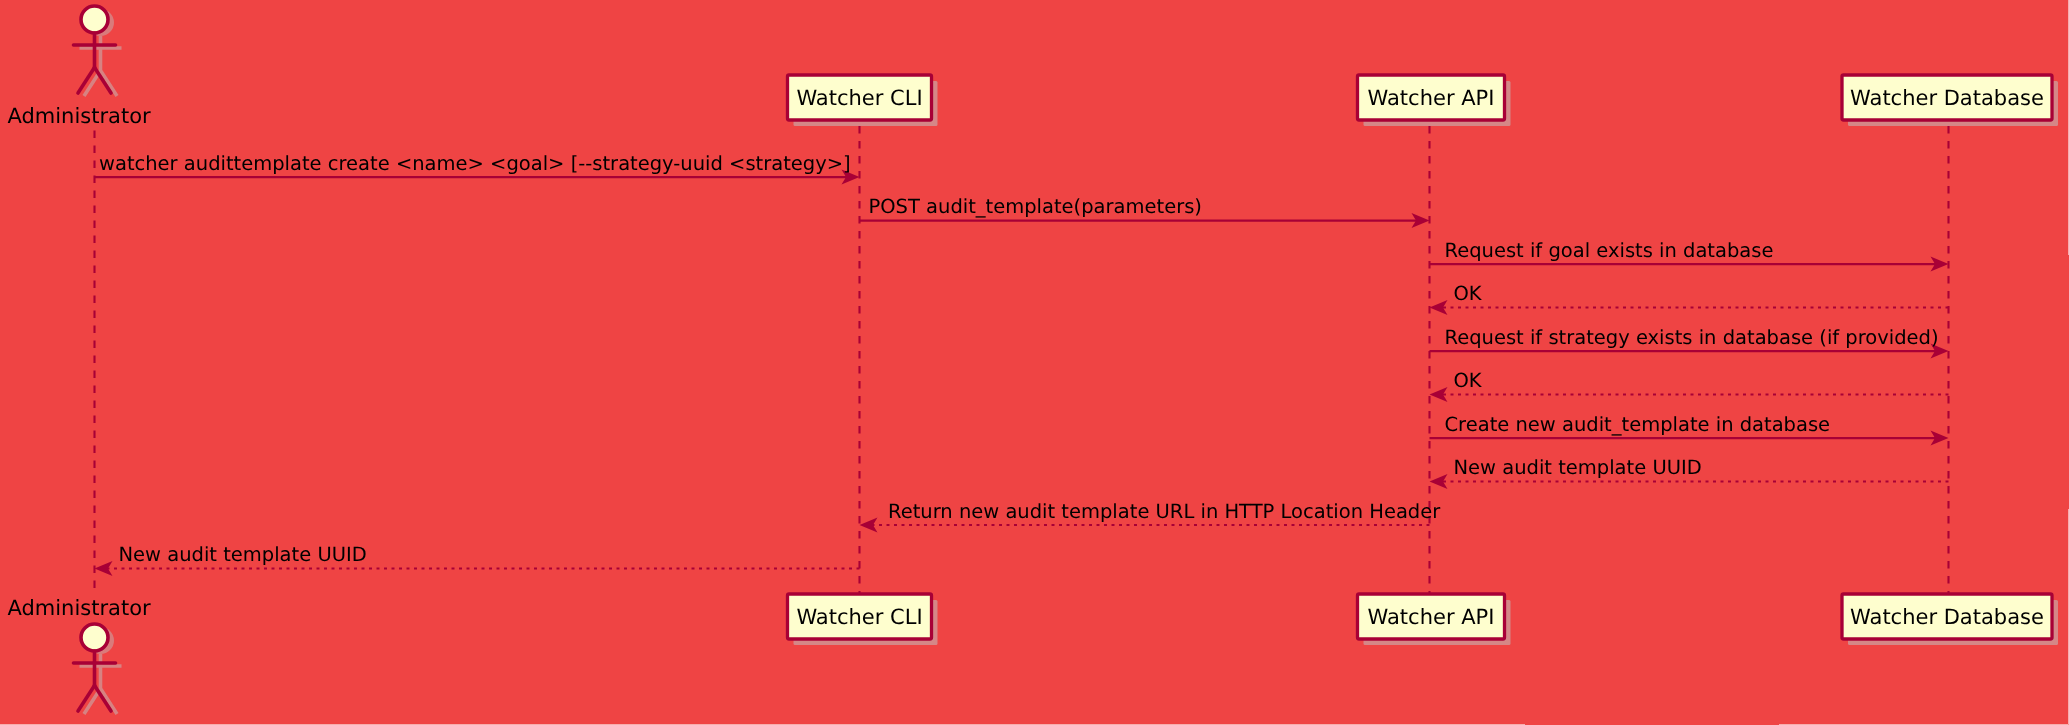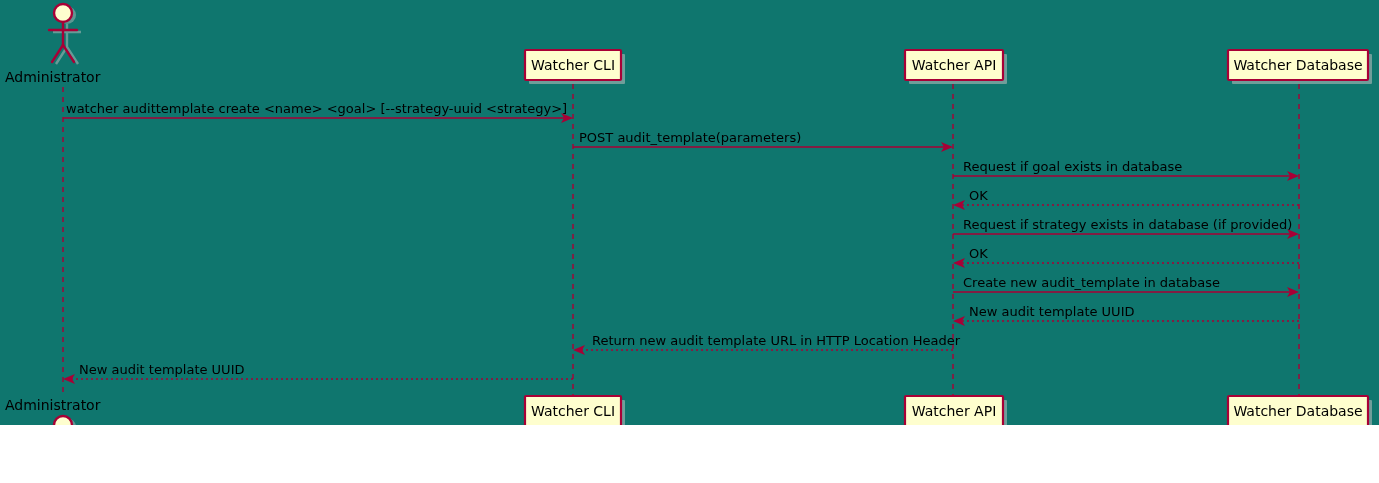--- a/index.html
+++ b/index.html
@@ -6,22 +6,22 @@
     margin: 0;
     padding: 0;
     background: #FFFFFF;
   }
   body {
     font-family: "DejaVu Sans", sans-serif;
   }
   #diagram-root {
     position: relative;
     width: 1379px;
-    height: 425px;
-    background: #0f766e;
+    height: 483px;
+    background: #ef4444;
     overflow: hidden;
   }
   svg#seq-svg {
     position: absolute;
     top: 0;
     left: 0;
     width: 1379px;
     height: 483px;
   }
   .msg-label {

